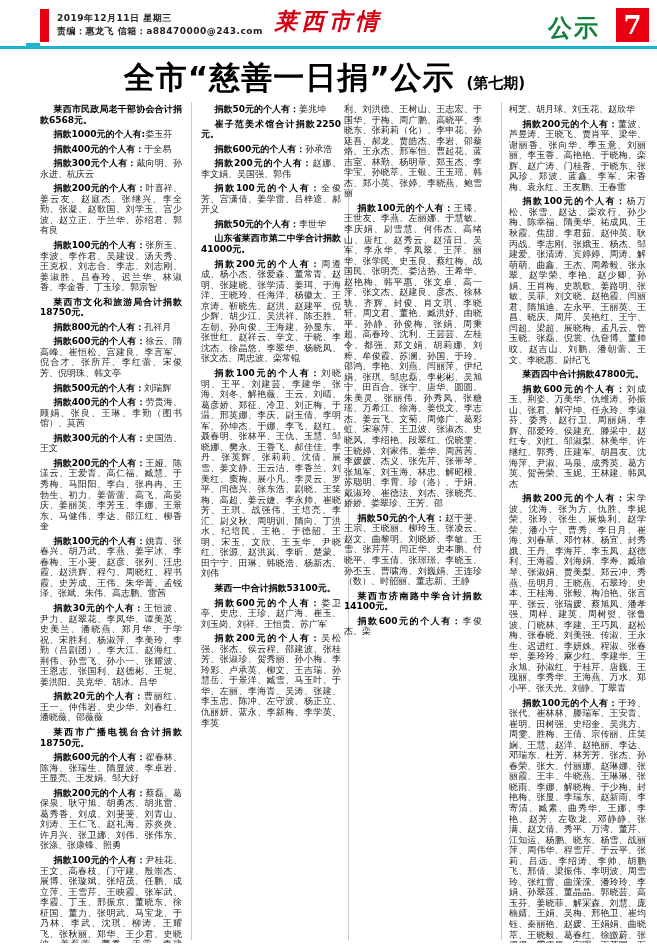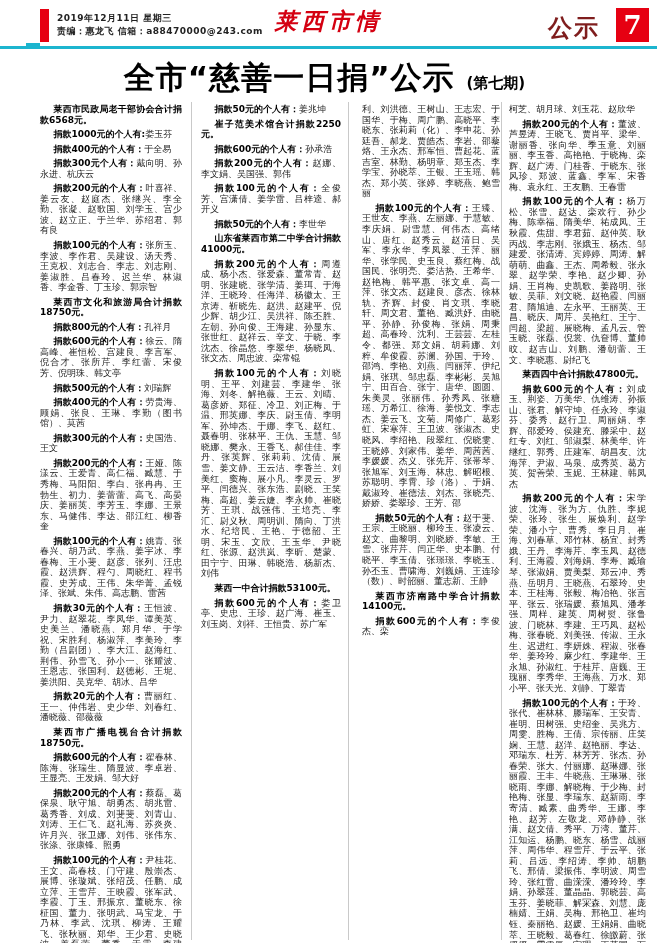--- a/index.html
+++ b/index.html
@@ -3,34 +3,34 @@
 <meta charset="utf-8">
 <style>
   * { margin:0; padding:0; box-sizing:border-box; }
   html,body { width:657px; height:945px; background:#ffffff; font-family:"DejaVu Sans", sans-serif; }
   #page { position:relative; width:657px; height:945px; background:#fff; overflow:hidden; color:#1c1c1c; }
 
   
   #masthead-redbar { position:absolute; left:40px; top:9px; width:9px; height:33px; background:#e60012; }
   #dateline { position:absolute; left:57px; top:12px; font-size:9px; line-height:13px; color:#222; font-weight:bold; letter-spacing:0.5px; }
   #paper-name { position:absolute; left:0; top:6px; width:657px; text-align:center; font-size:23px; color:#d40011; font-family:"DejaVu Serif", serif; font-weight:bold; font-style:italic; letter-spacing:4px; }
-  #section-label { position:absolute; left:548px; top:12px; font-size:24px; font-weight:bold; color:#7f1d1d; letter-spacing:2px; }
+  #section-label { position:absolute; left:548px; top:12px; font-size:24px; font-weight:bold; color:#15803d; letter-spacing:2px; }
   #page-num-box { position:absolute; left:616px; top:8px; width:33px; height:34px; background:#e60012; color:#fff; text-align:center; font-size:26px; line-height:34px; font-weight:bold; font-family:"DejaVu Serif", serif; }
   #cyan-rule { position:absolute; left:0px; top:46px; width:657px; height:3px; background:#1cb5cf; }
   #cyan-tab { position:absolute; left:26px; top:43px; width:14px; height:6px; background:#1cb5cf; }
 
   
   #main-title { position:absolute; left:0; top:57px; width:649px; text-align:center; font-size:31px; font-weight:bold; color:#000; letter-spacing:1px; }
   #main-title .issue { font-size:15px; font-weight:bold; letter-spacing:0; }
 
   
   .col { position:absolute; top:100px; height:843px; overflow:hidden; font-size:9px; line-height:10.55px; text-align:justify; color:#1c1c1c; }
   #col0 { left:36px;  width:150px; }
   #col1 { left:197px; width:148px; }
-  #col2 { left:358px; width:146px; }
+  #col2 { left:340px; width:146px; }
   #col3 { left:505px; width:145px; }
   .vrule { position:absolute; top:102px; height:838px; width:1px; background:#c9c9c9; }
   #vrule0 { left:191px; } #vrule1 { left:348px; } #vrule2 { left:501px; }
 
   .para { margin:4px; }
   .para.heading { text-indent:1.5em; font-weight:bold; color:#000; }
   .para.donation { text-indent:1.5em; }
   .para.cont { text-indent:0; }
   .lab { font-weight:bold; color:#000; }
 </style>
@@ -86,20 +86,21 @@
       <div class="para heading">崔子范美术馆合计捐款2250元。</div>
       <div class="para donation"><span class="lab">捐款600元的个人有：</span>孙承浩</div>
       <div class="para donation"><span class="lab">捐款200元的个人有：</span>赵娜、李文娟、吴国强、郭伟</div>
       <div class="para donation"><span class="lab">捐款100元的个人有：</span>全俊芳、宫潇倩、姜学雷、吕梓逵、郝开义</div>
       <div class="para donation"><span class="lab">捐款50元的个人有：</span>李世华</div>
       <div class="para heading">山东省莱西市第二中学合计捐款41000元。</div>
       <div class="para donation"><span class="lab">捐款200元的个人有：</span>周遵成、杨小杰、张爱森、董常青、赵明、张建晓、张学清、姜珥、于海洋、王晓玲、任海洋、杨徽太、王京涛、靳晓先、赵洪、赵建平、倪少辉、胡少江、吴洪祥、陈丕胜、左朝、孙向俊、王海建、孙显东、张世红、赵祥云、辛文、于晓、李沈杰、徐晶悠、李翠华、杨晓凤、张文杰、周忠波、栾常锟</div>
       <div class="para donation"><span class="lab">捐款100元的个人有：</span>刘晓明、王平、刘建芸、李建华、张海、刘冬、解艳薇、王云、刘晴、葛彦娇、郑征、冷卫、刘正梅、于温、邢英娜、李庆、尉玉倩、李明军、孙坤杰、于娜、李飞、赵红、聂春明、张林平、王仇、玉慧、邹晓娜、樊永、王香飞、郝佳佳、李丹、张英辉、张莉莉、沈倩、展雪、姜文静、王云洁、李香兰、刘美红、窦梅、展小凡、李灵云、罗平、闫德兴、张东浩、剧晓、王笑梅、高超、姜云婕、李永帅、崔晓芳、王琪、战强伟、王培亮、李汇、尉义秋、周明训、隋向、丁洪水、纪培民、王艳、于德韶、王明、宋玉、文欣、王玉华、尹晓红、张源、赵洪岚、李昕、楚蒙、田宁宁、田琳、韩晓浩、杨新杰、刘伟</div>
       <div class="para heading">莱西一中合计捐款53100元。</div>
       <div class="para donation"><span class="lab">捐款600元的个人有：</span>娄卫亭、史忠、王珍、赵广海、崔玉、刘玉岗、刘祥、王恒贵、苏广军</div>
+      <div class="para donation"><span class="lab">捐款200元的个人有：</span>吴松强、张杰、侯云程、邵建波、张桂芳、张淑珍、贺秀丽、孙小梅、李玲彩、卢承英、柳文、王吉瑞、孙慧岳、于景洋、臧雪、马玉叶、于华、左丽、李海青、吴涛、张建、李玉忠、陈冲、左守波、杨正立、仇丽妍、蓝永、李新梅、李学英、李英</div>
     </div>
   <div class="col" id="col2">
       <div class="para cont">利、刘洪德、王树山、王志宏、于国华、于梅、周广鹏、高晓平、李晓东、张莉莉（化）、李申花、孙廷吾、郝龙、贾皓杰、李岩、邵藜烙、王永杰、邢军恒、曹起花、蓝吉室、林勤、杨明章、郑玉杰、李学宝、孙晓萃、王银、王玉瑶、韩杰、郑小英、张婷、李晓燕、鲍雪丽</div>
       <div class="para donation"><span class="lab">捐款100元的个人有：</span>王臻、王世友、李燕、左丽娜、于慧敏、李庆娟、尉雪慧、何伟杰、高绪山、唐红、赵秀云、赵清日、吴军、李永华、李凤翠、王萍、丽华、张学民、史玉良、蔡红梅、战国民、张明亮、娄洁热、王希华、赵艳梅、韩平惠、张文卓、高一萍、张文杰、赵建良、彦杰、徐林轨、齐辉、封俊、肖文琪、李晓轩、周文君、董艳、臧洪妤、由晓平、孙静、孙俊梅、张娟、周秉超、高春玲、沈利、王芸芸、左桂令、都强、郑文娟、胡莉娜、刘粹、牟俊霞、苏澜、孙国、于玲、邵鸿、李艳、刘燕、闫丽萍、伊纪娟、张琪、邹忠磊、李彬彬、吴旭宁、田百合、张宁、唐华、圆圆、朱美灵、张丽伟、孙秀凤、张糖瑶、万希江、徐海、姜悦文、李志杰、姜云飞、文菊、周修广、葛彩虹、宋寒萍、王卫波、张淑杰、史晓风、李绍艳、段翠红、倪晓雯、王晓婷、刘家伟、姜华、周茜茜、李媛媛、杰义、张先芹、张帯琴、张旭军、刘玉海、林忠、解昭根、苏聪明、李霄、珍（洛）、于娟、戴淑玲、崔德法、刘杰、张晓亮、娇娇、娄翠珍、王芳、邵</div>
       <div class="para donation"><span class="lab">捐款50元的个人有：</span>赵于斐、王宗、王晓丽、柳玲玉、张凌云、赵文、曲黎明、刘晓娇、李敏、王雪、张芹芹、闫正华、史本鹏、付晓平、李玉倩、张璟璟、李晓玉、孙丕玉、曹啸海、刘巍娟、王连珍（数）、时韶丽、董志新、王静</div>
       <div class="para heading">莱西市济南路中学合计捐款14100元。</div>
       <div class="para donation"><span class="lab">捐款600元的个人有：</span>李俊杰、栾</div>
     </div>
   <div class="col" id="col3">
       <div class="para cont">柯芝、胡月球、刘玉花、赵欣华</div>

